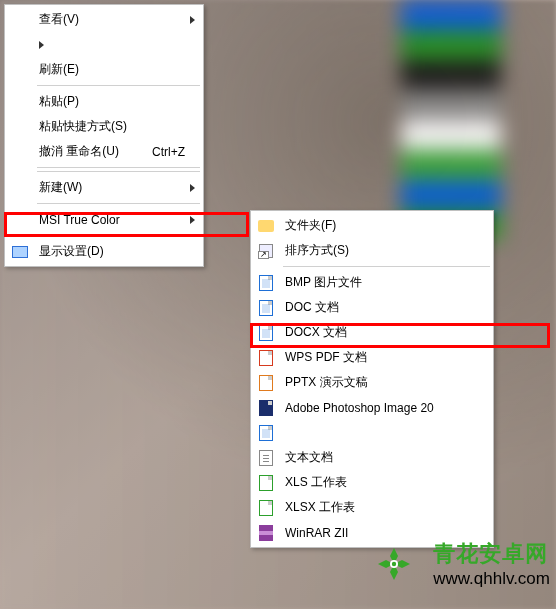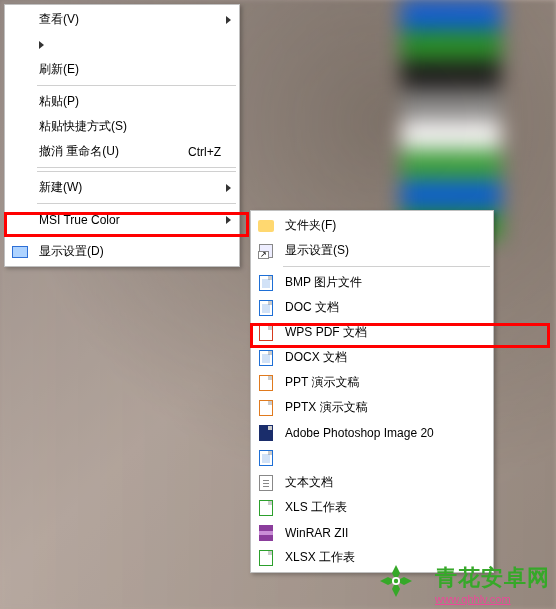--- a/index.html
+++ b/index.html
@@ -42,21 +42,21 @@
     .context-menu {
       position: absolute;
       background: #ffffff;
       border: 1px solid #c0c0c0;
       box-shadow: 2px 2px 4px rgba(0,0,0,0.25);
       padding: 2px;
     }
     .primary-menu {
       left: 4px;
       top: 4px;
-      width: 236px;
+      width: 200px;
     }
     .sub-menu {
       left: 250px;
       top: 210px;
       width: 244px;
     }
     .menu-item {
       display: flex;
       align-items: center;
       height: 25px;
@@ -90,29 +90,29 @@
     .highlight-frame {
       position: absolute;
       border: 3px solid #ff0000;
       pointer-events: none;
     }
     .hl1 { left: 4px; top: 212px; width: 245px; height: 25px; }
     .hl2 { left: 250px; top: 323px; width: 300px; height: 25px; }
     .watermark {
       position: absolute;
       right: 6px;
-      bottom: 4px;
+      bottom: 20px;
       display: flex;
-      align-items: flex-start;
+      align-items: center;
       gap: 21px;
       color: #36a829;
       font-weight: bold;
     }
     .watermark .title { font-size: 22px; letter-spacing: 1px; }
-    .watermark .url { font-size: 11px; color: #ec4899; font-weight: normal; display: block; text-decoration: underline; }
+    .watermark .url { font-size: 17px; color: #000000; font-weight: normal; display: block; }
     .wm-icon {
       width: 36px; height: 36px;
     }
     
     .i-folder { background: #ffd870; border-radius: 2px; width: 16px; height: 12px; }
     .i-shortcut { width:14px;height:14px;border:1px solid #888;background:#eef;position:relative; }
     .i-shortcut::after{content:'↗';position:absolute;bottom:-2px;left:-2px;font-size:8px;background:#fff;border:1px solid #888;line-height:6px;padding:0 1px;}
     .i-file { width: 14px; height: 16px; border: 1px solid #888; background:#fff; position: relative; }
     .i-file::before{content:'';position:absolute;top:0;right:0;width:4px;height:4px;background:#ccc;}
     .c-blue .i-file{border-color:#1e6fd6;} .c-blue .i-file::after{content:'';position:absolute;inset:3px 2px 2px 2px;background:#1e6fd6;opacity:.2;}
@@ -184,57 +184,51 @@
     <div class="menu-item">
       <div class="icon-slot">
         <div class="i-folder"></div>
       </div>
       <span class="label">文件夹(F)</span>
     </div>
     <div class="menu-item">
       <div class="icon-slot">
         <div class="i-shortcut"></div>
       </div>
-      <span class="label">显示设置(S)</span>
+      <span class="label">排序方式(S)</span>
     </div>
     <div class="sep"></div>
     <div class="menu-item">
       <div class="icon-slot c-blue">
         <div class="i-file"></div>
       </div>
       <span class="label">BMP 图片文件</span>
     </div>
     <div class="menu-item">
       <div class="icon-slot c-blue">
         <div class="i-file"></div>
       </div>
       <span class="label">DOC 文档</span>
     </div>
     <div class="menu-item">
+      <div class="icon-slot c-blue">
+        <div class="i-file"></div>
+      </div>
+      <span class="label">DOCX 文档</span>
+    </div>
+    <div class="menu-item">
       <div class="icon-slot c-red">
         <div class="i-file"></div>
       </div>
       <span class="label">WPS PDF 文档</span>
     </div>
     <div class="menu-item">
-      <div class="icon-slot c-blue">
-        <div class="i-file"></div>
-      </div>
-      <span class="label">DOCX 文档</span>
-    </div>
-    <div class="menu-item">
       <div class="icon-slot c-orange">
         <div class="i-file"></div>
       </div>
-      <span class="label">PPT 演示文稿</span>
-    </div>
-    <div class="menu-item">
-      <div class="icon-slot c-orange">
-        <div class="i-file"></div>
-      </div>
       <span class="label">PPTX 演示文稿</span>
     </div>
     <div class="menu-item">
       <div class="icon-slot c-navy">
         <div class="i-file"></div>
       </div>
       <span class="label">Adobe Photoshop Image 20</span>
     </div>
     <div class="menu-item">
       <div class="icon-slot c-blue">
@@ -247,30 +241,30 @@
       </div>
       <span class="label">文本文档</span>
     </div>
     <div class="menu-item">
       <div class="icon-slot c-green">
         <div class="i-file"></div>
       </div>
       <span class="label">XLS 工作表</span>
     </div>
     <div class="menu-item">
+      <div class="icon-slot c-green">
+        <div class="i-file"></div>
+      </div>
+      <span class="label">XLSX 工作表</span>
+    </div>
+    <div class="menu-item">
       <div class="icon-slot">
         <div class="i-rar"></div>
       </div>
       <span class="label">WinRAR ZII</span>
-    </div>
-    <div class="menu-item">
-      <div class="icon-slot c-green">
-        <div class="i-file"></div>
-      </div>
-      <span class="label">XLSX 工作表</span>
     </div>
   </div>
 
 <div class="highlight-frame hl1"></div>
 <div class="highlight-frame hl2"></div>
 
 <div class="watermark">
   <svg class="wm-icon" viewBox="0 0 36 36">
     <g fill="#36a829">
       <polygon points="18,2 22,10 18,18 14,10"></polygon>

